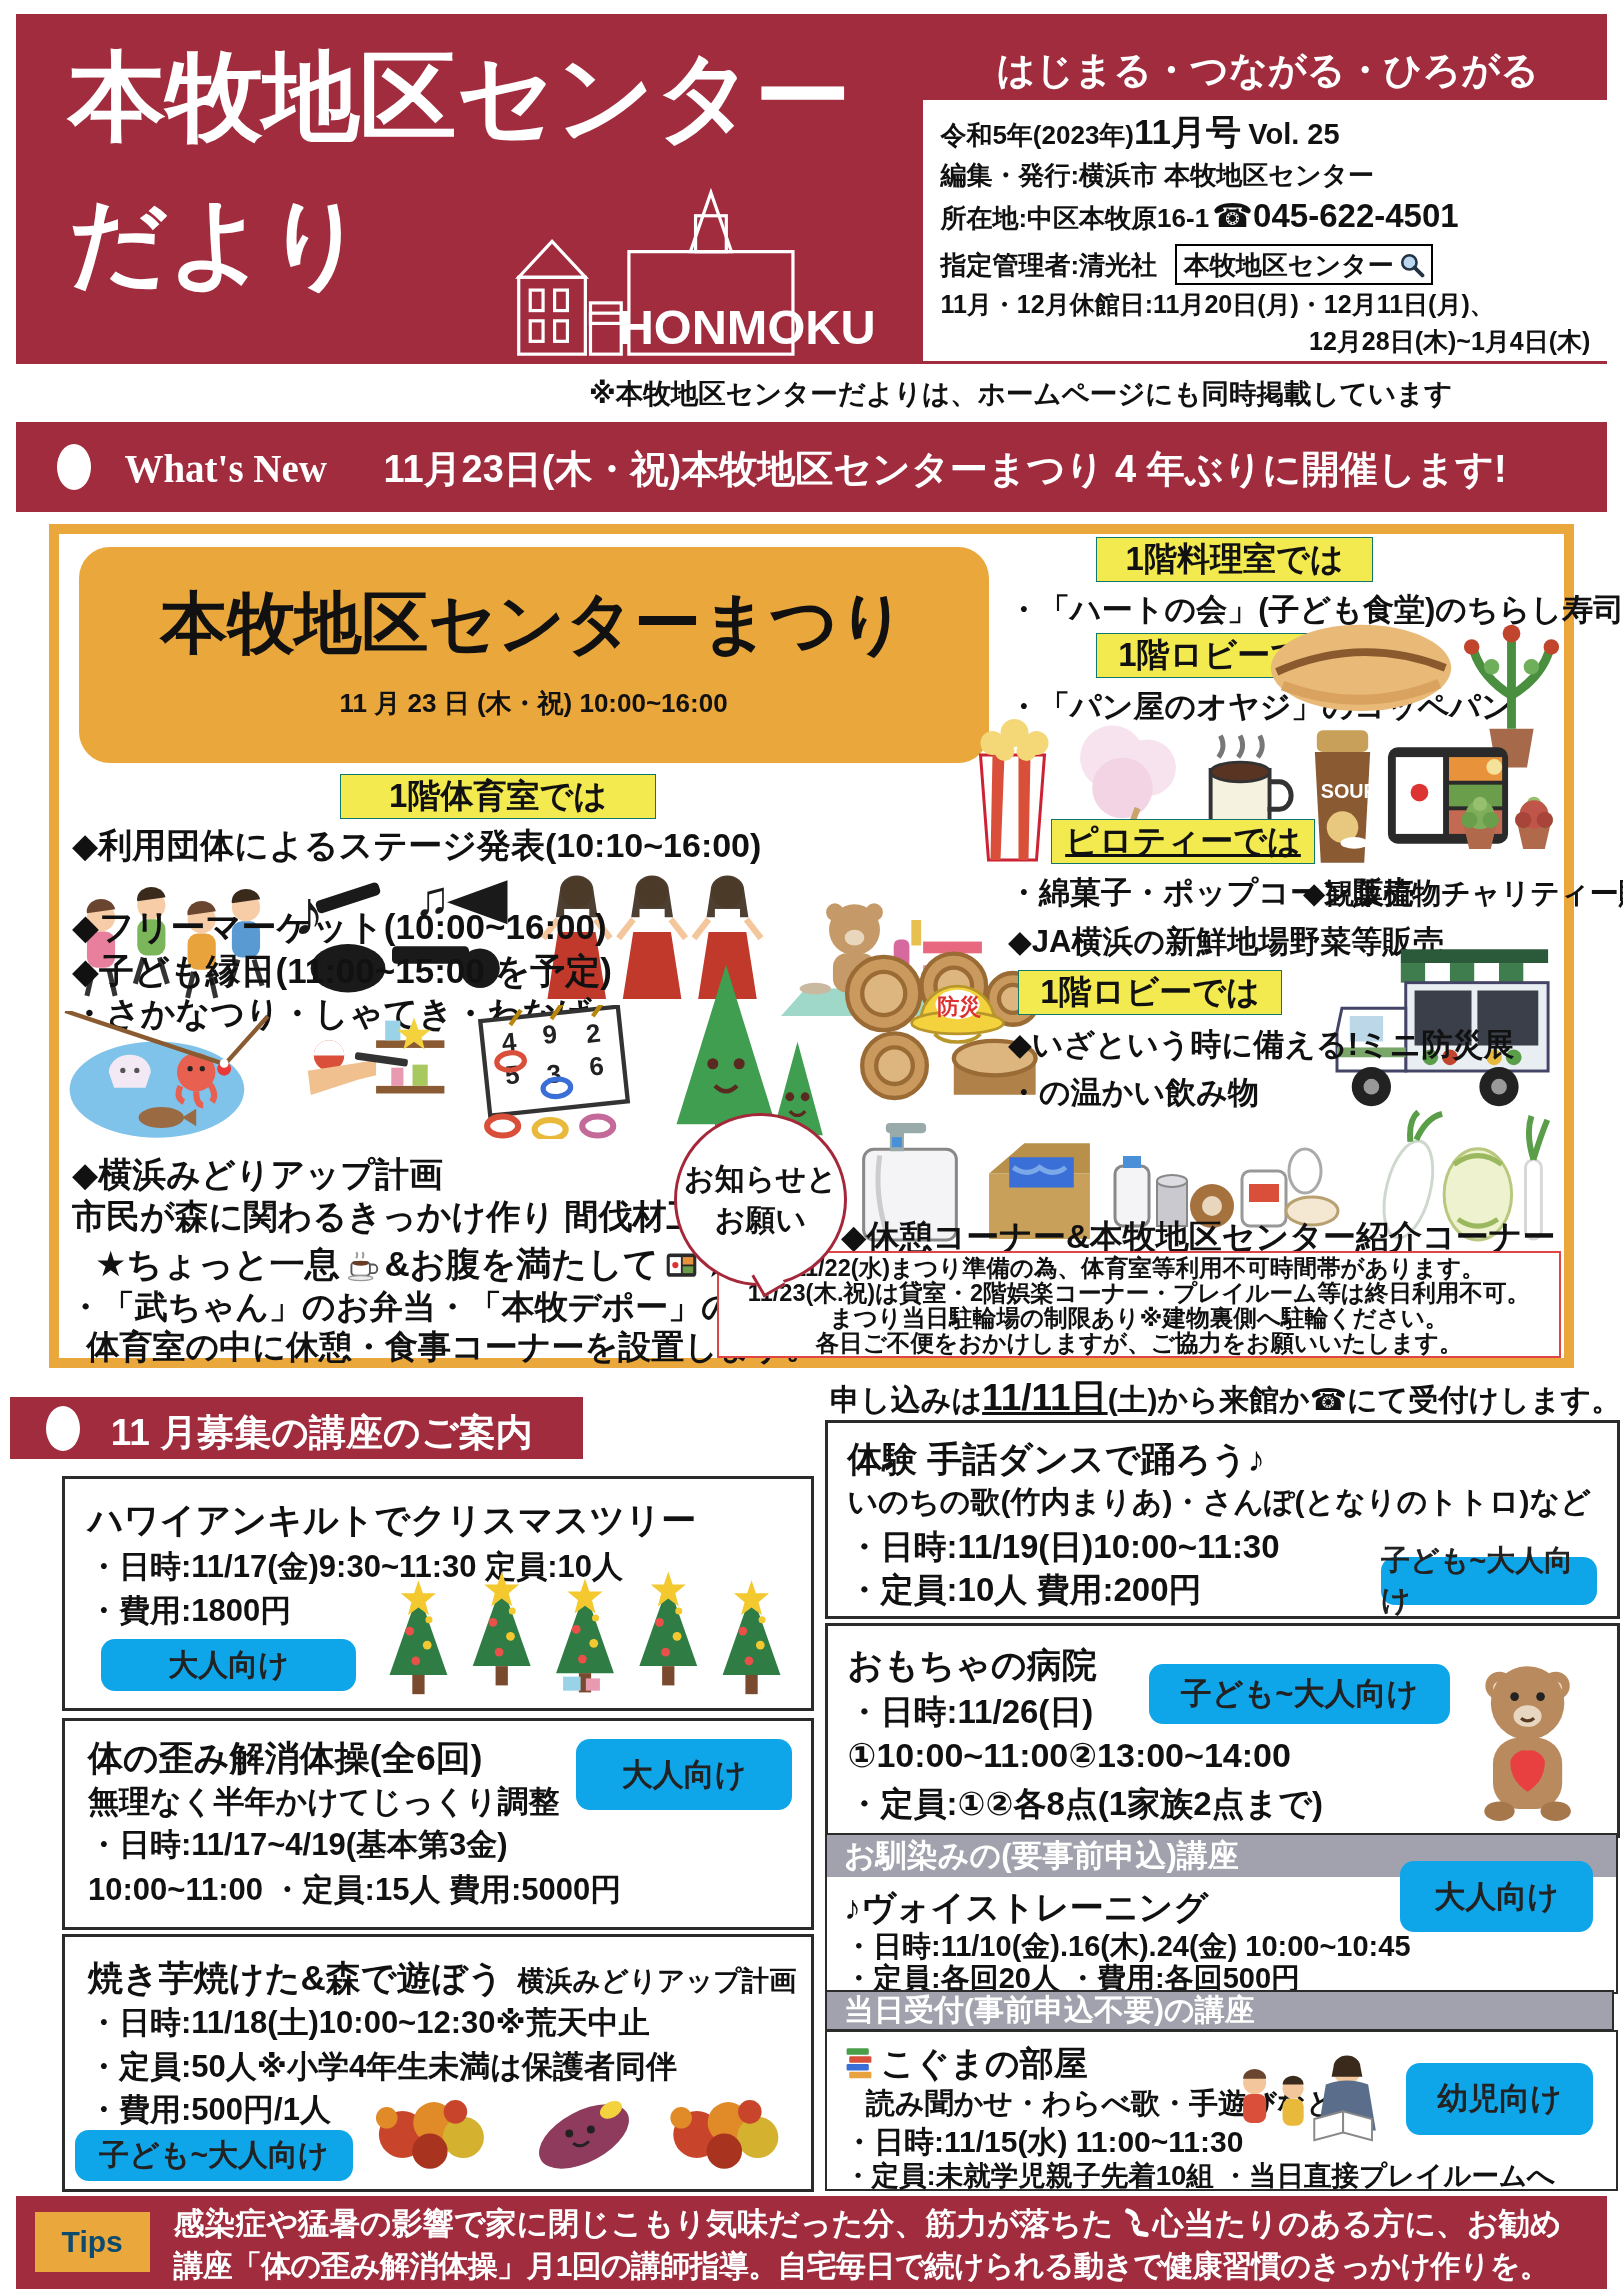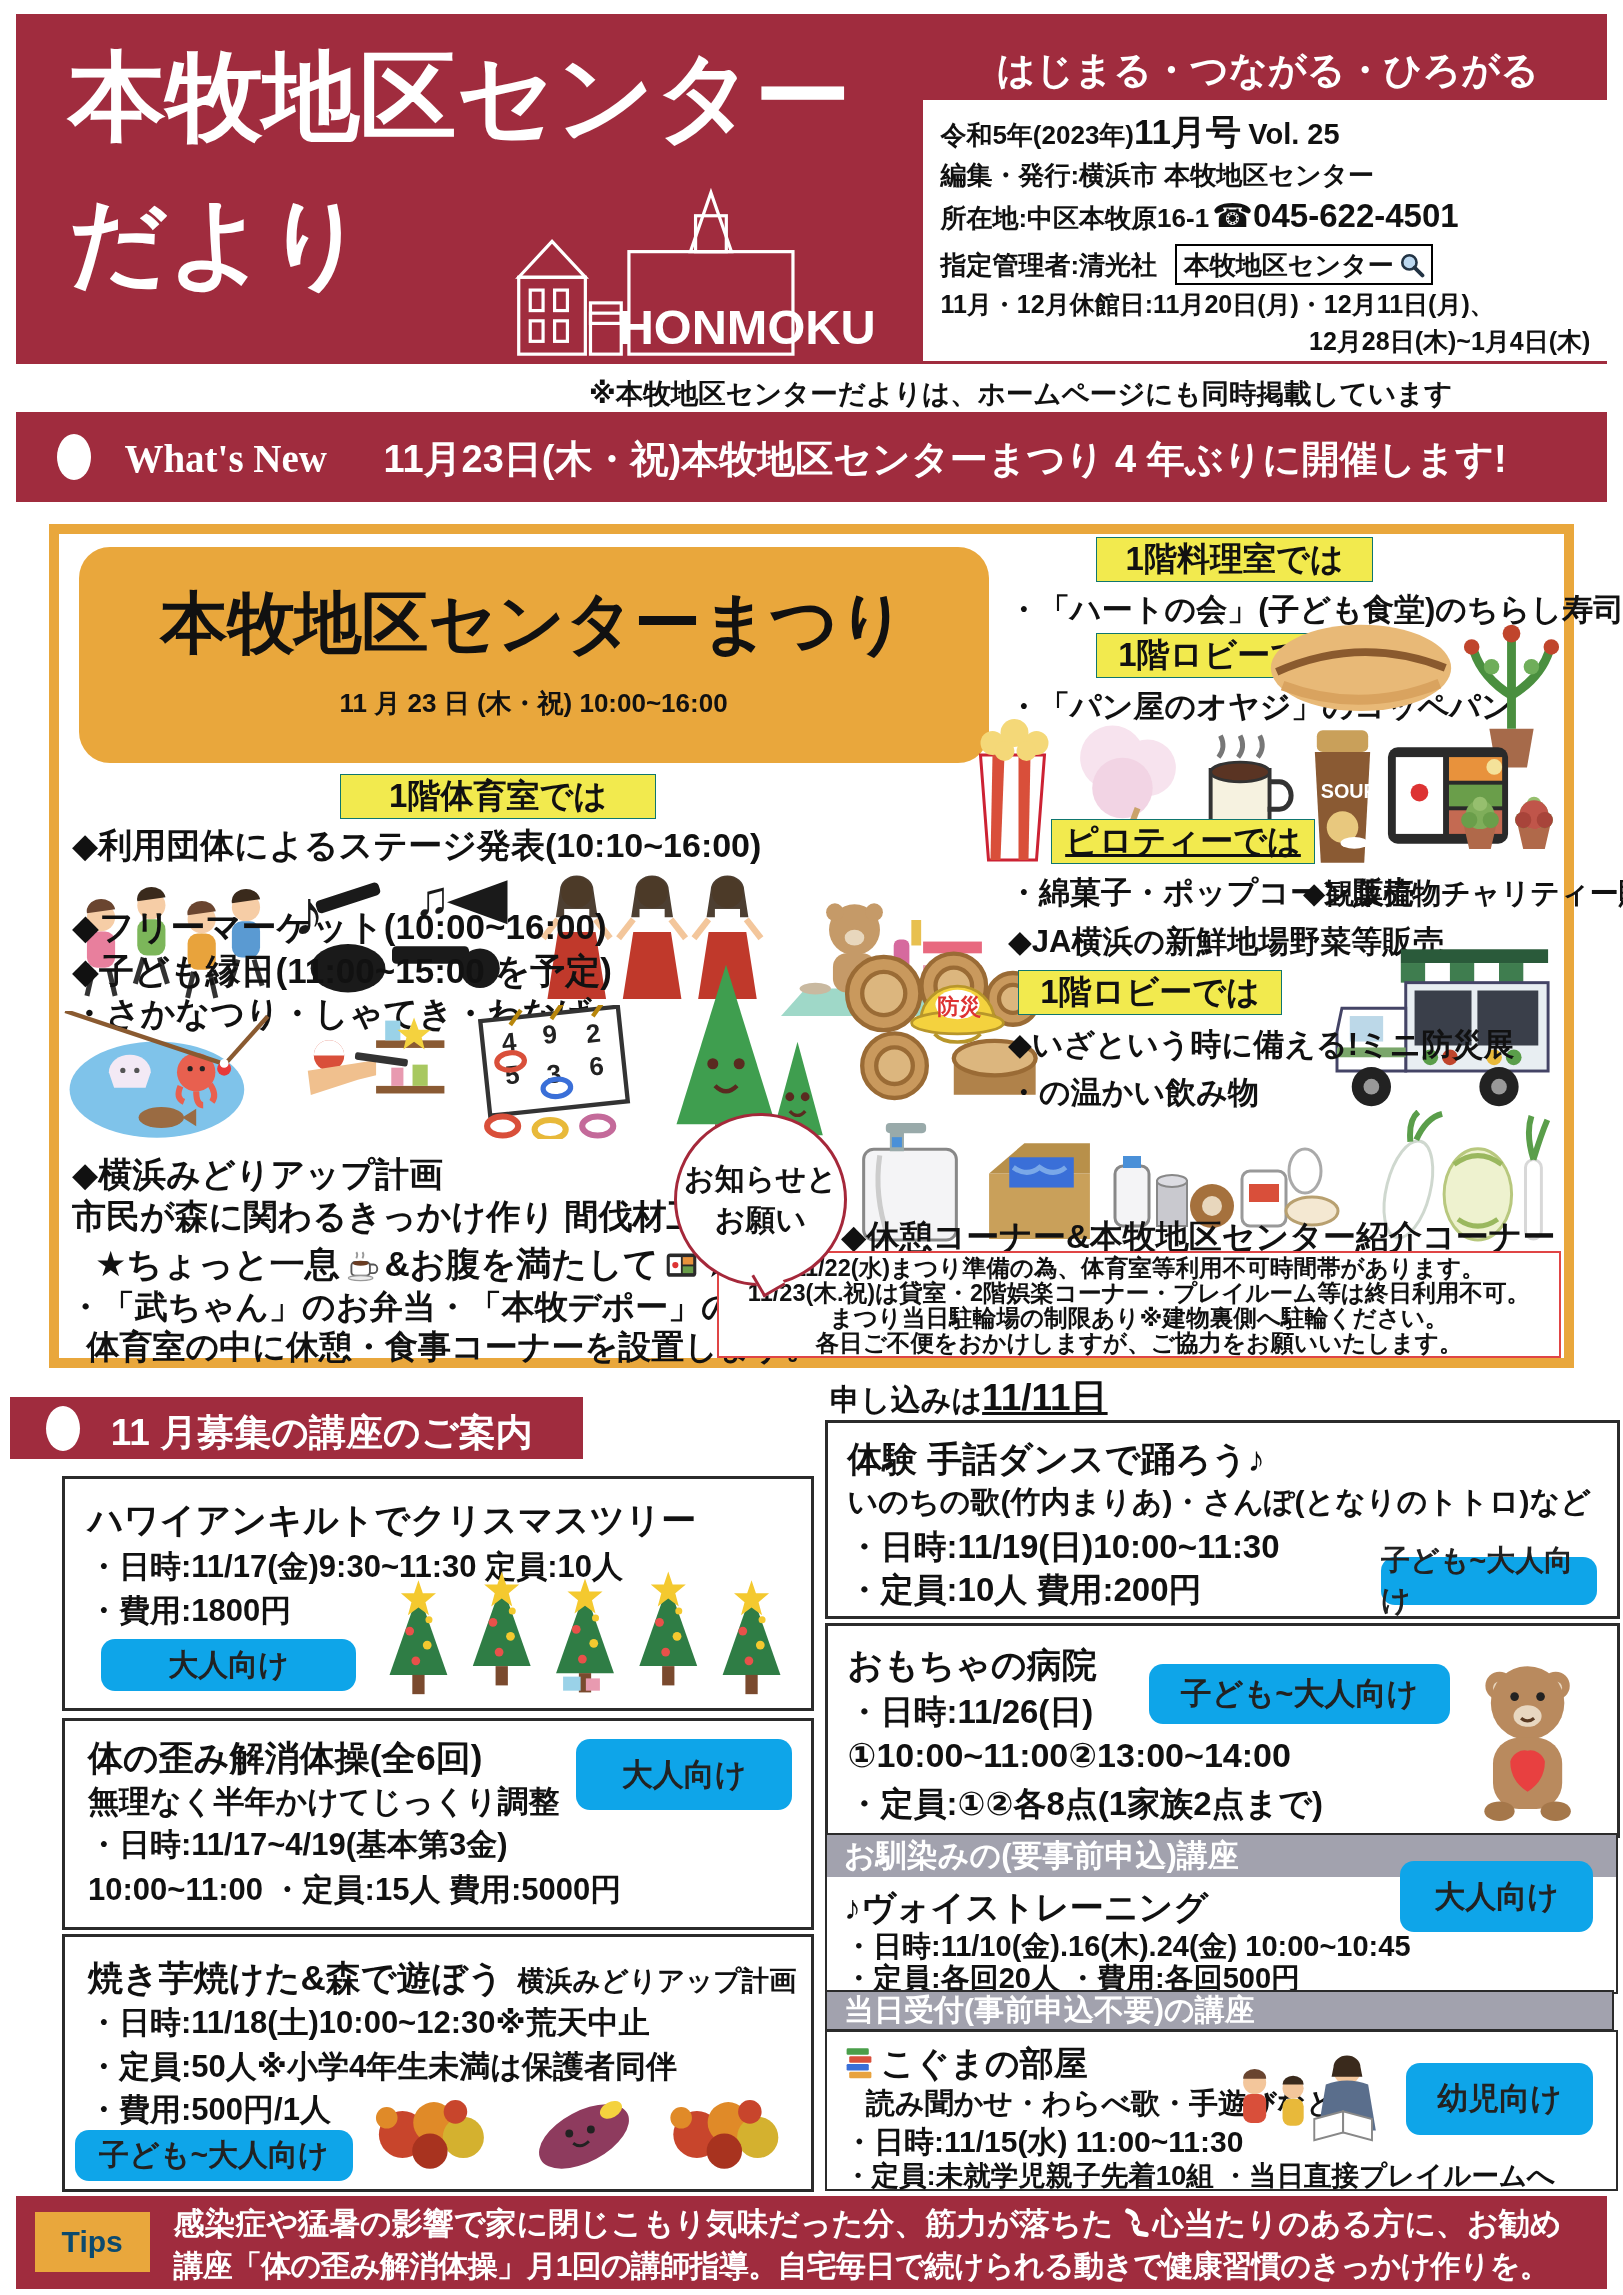--- a/index.html
+++ b/index.html
@@ -95,21 +95,21 @@
           </svg>
         </span>
       </div>
       <div style="font-size:25px;font-weight:700;line-height:37px;white-space:nowrap;">11月・12月休館日:11月20日(月)・12月11日(月)、</div>
       <div style="font-size:25px;font-weight:700;line-height:37px;text-align:right;white-space:nowrap;">12月28日(木)~1月4日(木)</div>
     </div>
   </header>
 
   <div class="line" style="left:589px;top:376px;width:818px;text-align:right;font-size:27.5px;">※本牧地区センターだよりは、ホームページにも同時掲載しています</div>
 
-  <div class="abs maroon" style="left:16.4px;top:412px;width:1591px;height:90px;">
+  <div class="abs maroon" style="left:16.4px;top:422px;width:1591px;height:90px;">
     <div class="bullet" style="left:41px;top:22px;width:34px;height:46px;"></div>
     <div class="line w" style="left:108px;top:23.6px;font-size:39px;font-weight:600;font-family:'Liberation Serif','DejaVu Serif',serif;">What's New</div>
     <div class="line w" style="left:367px;top:22px;font-size:38px;font-weight:800;">11月23日(木・祝)本牧地区センターまつり 4 年ぶりに開催します!</div>
   </div>
 
   <section class="abs" style="left:49px;top:524px;width:1525px;height:844px;border:10.5px solid #e9a73c;background:#fff;box-sizing:border-box;">
 
     <div class="abs" style="left:19.6px;top:13px;width:910px;height:216px;background:#e9a73c;border-radius:31px;">
       <div class="line" style="left:0;top:31px;width:910px;text-align:center;font-size:67px;font-weight:900;">本牧地区センターまつり</div>
       <div class="line" style="left:0;top:139px;width:910px;text-align:center;font-size:26px;font-weight:800;">11 月 23 日 (木・祝) 10:00~16:00</div>
@@ -474,20 +474,21 @@
   </section>
 
   <div class="abs maroon" style="left:9.8px;top:1397px;width:573px;height:62px;">
     <div class="bullet" style="left:36px;top:9.2px;width:34px;height:45px;"></div>
     <div class="line w" style="left:101px;top:10.5px;font-size:37px;font-weight:800;">11 月募集の講座のご案内</div>
   </div>
 
   <div class="line" style="left:830px;top:1373px;font-size:30px;display:flex;align-items:baseline;">
     <span>申し込みは</span>
     <span style="font-size:37px;font-weight:800;text-decoration:underline;">11/11日</span>
+    <span>(土)から来館か☎にて受付けします。</span>
   </div>
 
   <section class="cbox" style="left:62px;top:1476px;width:746px;height:229px;">
     <div class="line" style="left:23px;top:18.3px;font-size:35px;font-weight:800;">ハワイアンキルトでクリスマスツリー</div>
     <div class="line" style="left:23px;top:67px;font-size:31px;">・日時:11/17(金)9:30~11:30 定員:10人</div>
     <div class="line" style="left:23px;top:111px;font-size:31px;">・費用:1800円</div>
     <div class="badge" style="left:36px;top:160px;width:255px;height:52px;font-size:30px;">大人向け</div>
     <svg class="abs" style="left:314px;top:92px;" width="412" height="128" viewBox="0 0 470 145">
       <use href="#xtree" x="0" y="10"></use>
         <use href="#xtree" x="95" y="0"></use>

